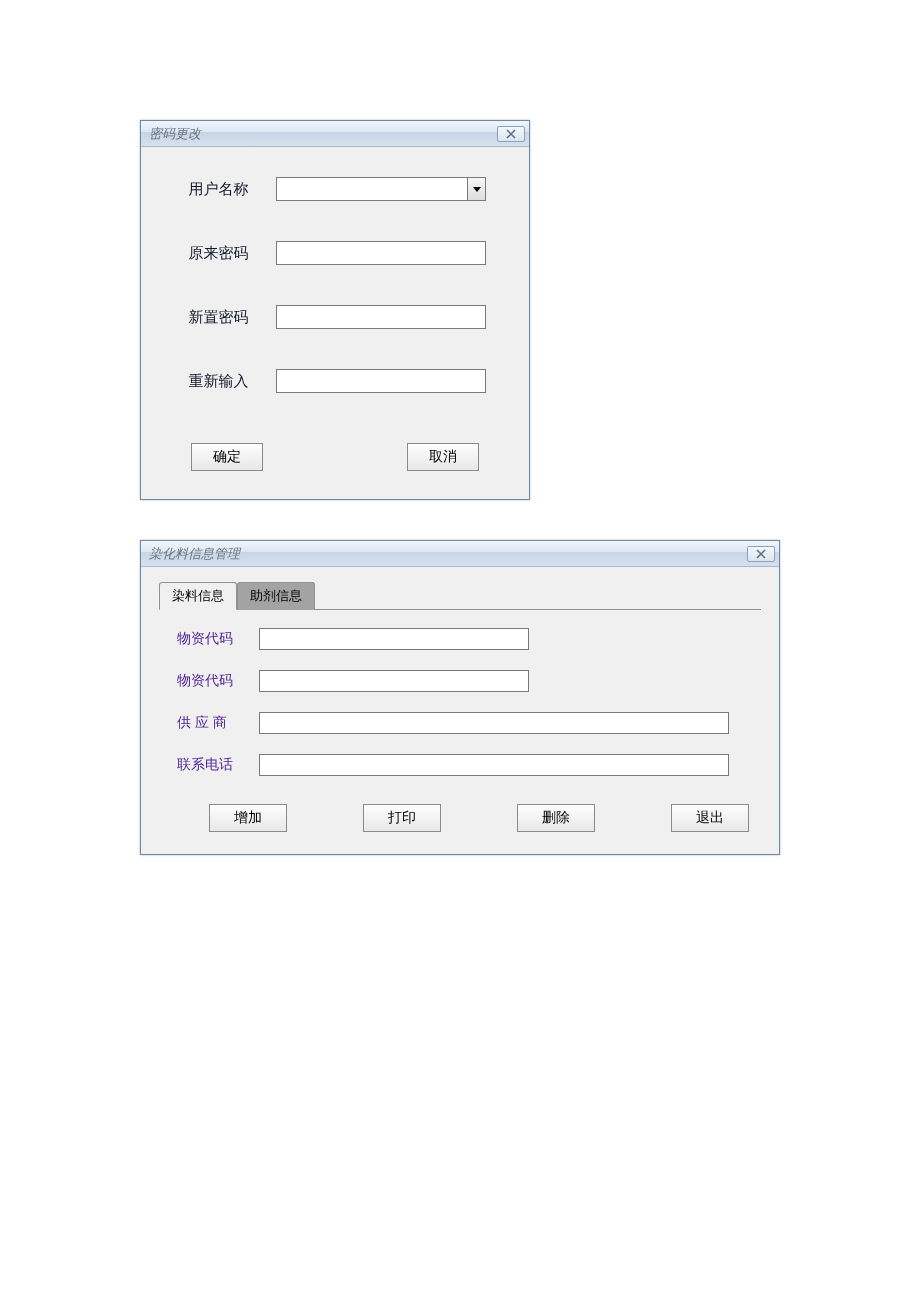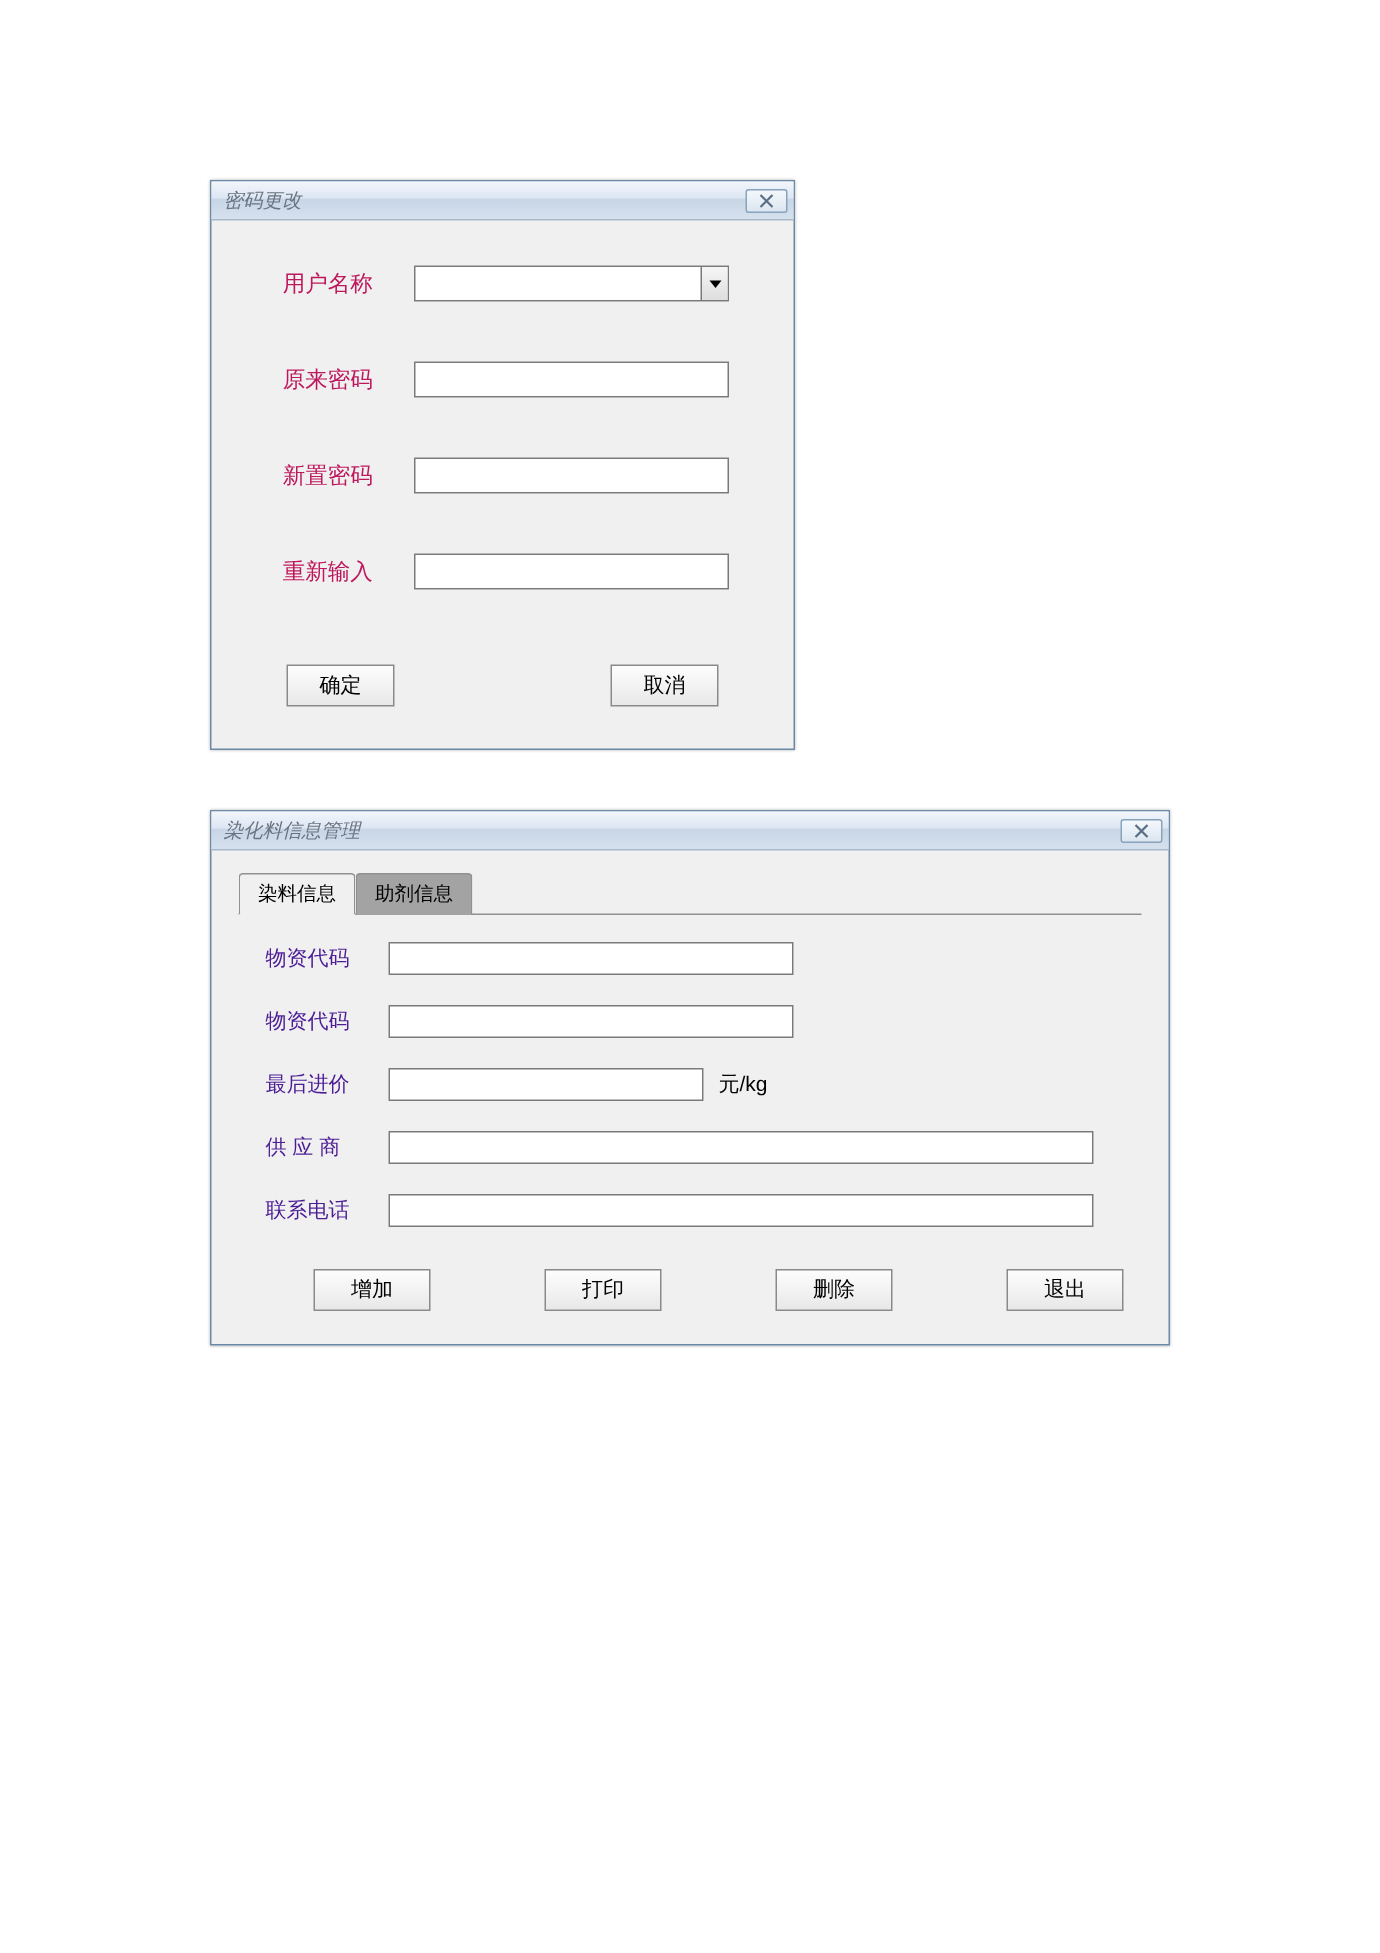--- a/index.html
+++ b/index.html
@@ -48,21 +48,21 @@
     .win1-body { padding: 30px 30px 28px 30px; }
     .form-row {
       display: flex;
       align-items: center;
       margin-bottom: 40px;
     }
     .form-row:last-of-type { margin-bottom: 0; }
     .form-label {
       width: 105px;
       font-size: 15px;
-      color: #be185d;
+      color: #0f172a;
       text-align: center;
       padding-right: 10px;
     }
     .form-input-wrap { flex: 1; position: relative; }
     .text-input {
       width: 210px;
       height: 24px;
       border: 1px solid #7a7a7a;
       background: #fff;
       font-size: 14px;
@@ -242,25 +242,20 @@
     <div class="form2-row">
       <div class="form2-label">物资代码</div>
       <input class="input2 w-med" value="" style="">
     </div>
 
     <div class="form2-row">
       <div class="form2-label">物资代码</div>
       <input class="input2 w-med" value="" style="">
     </div>
 
-    <div class="form2-row">
-      <div class="form2-label">最后进价</div>
-      <input class="input2 w-price" value="" style="">
-      <span class="unit">元/kg</span>
-    </div>
 
     <div class="form2-row">
       <div class="form2-label">供 应 商</div>
       <input class="input2 w-long" value="" style="">
     </div>
 
     <div class="form2-row">
       <div class="form2-label">联系电话</div>
       <input class="input2 w-long" value="" style="">
     </div>

